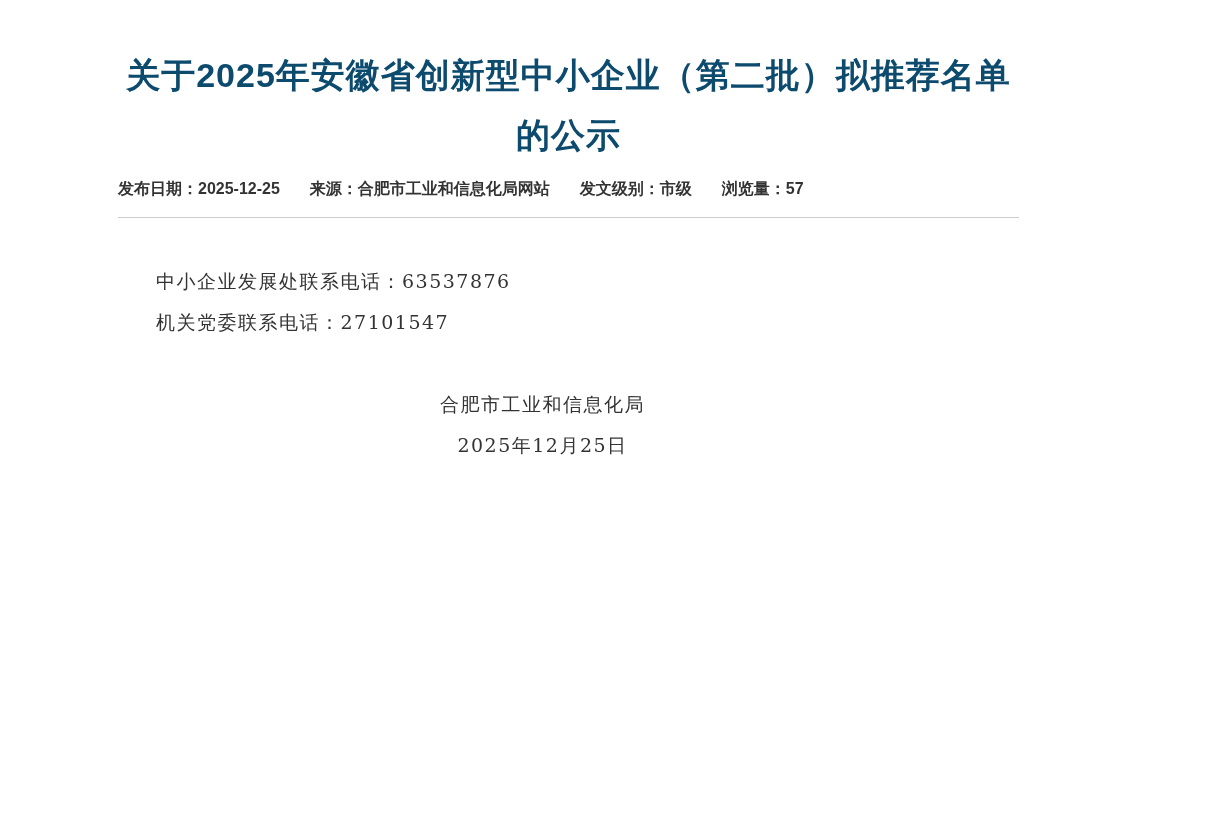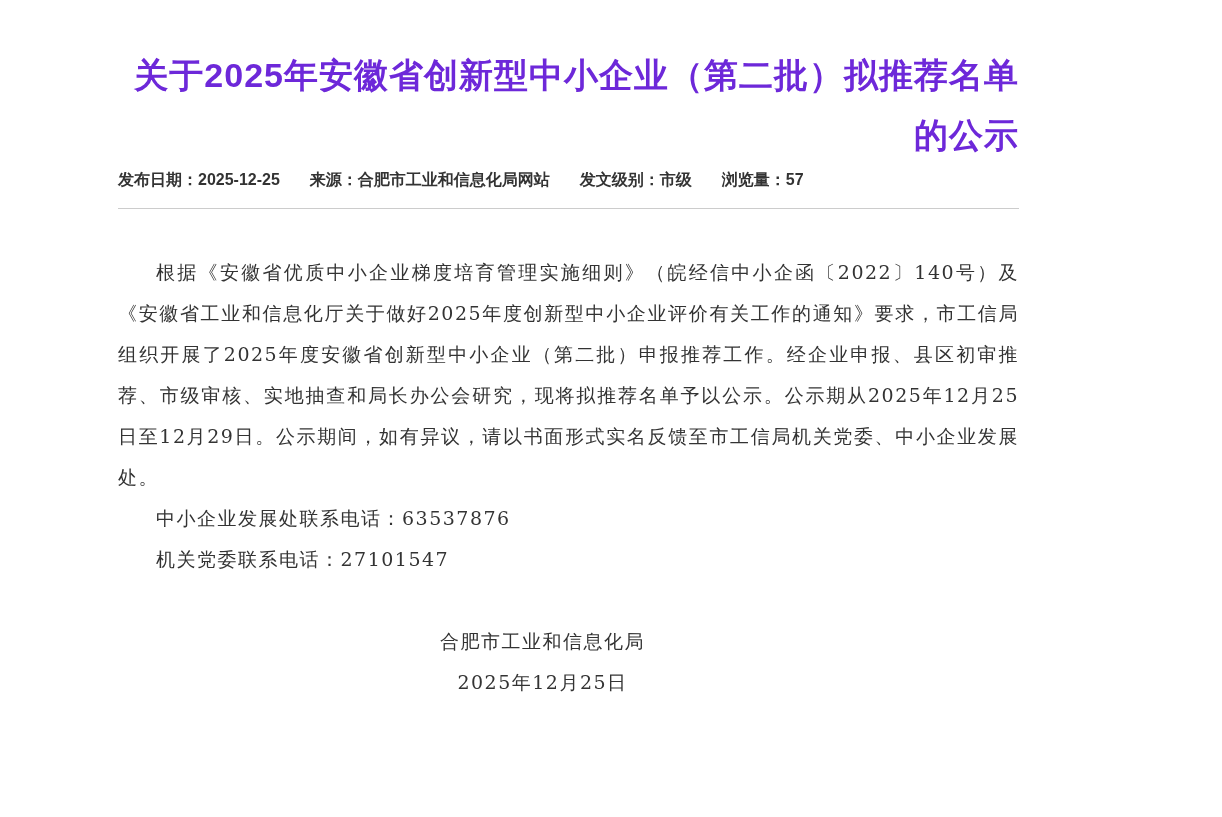--- a/index.html
+++ b/index.html
@@ -22,26 +22,26 @@
   .content {
     width: 901px;
     margin-left: 118px;
   }
   .title {
     margin: 45px 0 0 0;
     font-family: "Liberation Sans", sans-serif;
     font-weight: bold;
     font-size: 34px;
     line-height: 60px;
-    text-align: right;
-    color: #6d28d9;
+    text-align: center;
+    color: #0c4a6e;
     letter-spacing: 1px;
   }
   .meta {
-    margin-top: 4px;
+    margin-top: 13px;
     display: flex;
     flex-wrap: nowrap;
     column-gap: 30px;
     font-family: "Liberation Sans", sans-serif;
     font-weight: bold;
     font-size: 16px;
     line-height: 22px;
     color: #333333;
     white-space: nowrap;
   }
@@ -87,21 +87,20 @@
     <div class="meta">
       <span class="meta-item"><span>发布日期：</span><span>2025-12-25</span></span>
       <span class="meta-item"><span>来源：</span><span>合肥市工业和信息化局网站</span></span>
       <span class="meta-item"><span>发文级别：</span><span>市级</span></span>
       <span class="meta-item"><span>浏览量：</span><span>57</span></span>
     </div>
 
     <hr class="divider">
 
     <div class="article">
-      <p class="para indent justify">根据《安徽省优质中小企业梯度培育管理实施细则》（皖经信中小企函〔2022〕140号）及《安徽省工业和信息化厅关于做好2025年度创新型中小企业评价有关工作的通知》要求，市工信局组织开展了2025年度安徽省创新型中小企业（第二批）申报推荐工作。经企业申报、县区初审推荐、市级审核、实地抽查和局长办公会研究，现将拟推荐名单予以公示。公示期从2025年12月25日至12月29日。公示期间，如有异议，请以书面形式实名反馈至市工信局机关党委、中小企业发展处。</p>
       <p class="para indent">中小企业发展处联系电话：63537876</p>
       <p class="para indent">机关党委联系电话：27101547</p>
 
       <div class="signature">
         <p class="para">合肥市工业和信息化局</p>
         <p class="para">2025年12月25日</p>
       </div>
     </div>
 
   </div>

